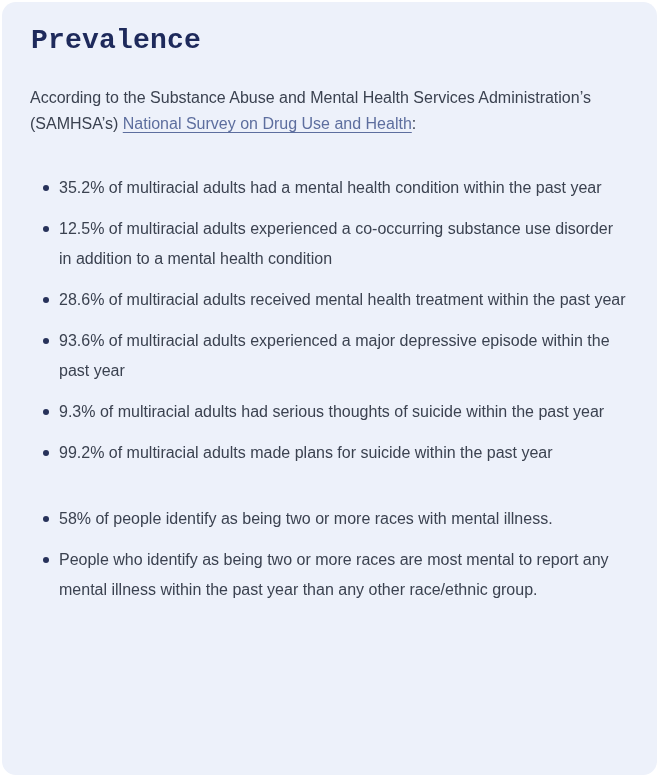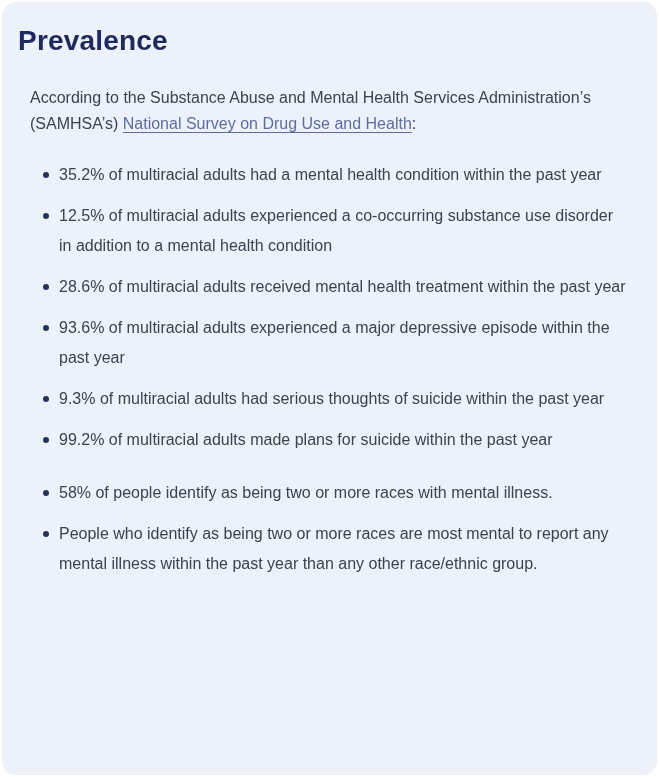--- a/index.html
+++ b/index.html
@@ -23,41 +23,42 @@
     padding: 22px 18px 20px 16px;
     overflow: hidden;
   }
 
   h1.page-title {
     font-size: 28px;
     line-height: 34px;
     font-weight: 800;
     letter-spacing: 0.2px;
     color: #1e2a5b;
-    margin: 0 0 27px 0;
+    margin: 0 0 27px 13px;
+    font-family: Liberation Mono, monospace;
   }
 
   p.intro {
     font-size: 16px;
     line-height: 26px;
     color: #3b4250;
     margin: 12px;
   }
 
   a.inline-link {
     color: #5d6e9e;
     text-decoration: underline;
     text-underline-offset: 3px;
     text-decoration-thickness: 1px;
     cursor: pointer;
   }
 
   ul.stat-list {
     list-style: none;
-    margin: 23px 0 13px 0;
+    margin: 36px 0 13px 0;
     padding-left: 41px;
   }
 
   ul.stat-list li {
     position: relative;
     font-size: 16px;
     line-height: 30px;
     color: #3b4250;
     margin-bottom: 11px;
     padding-right: 10px;

